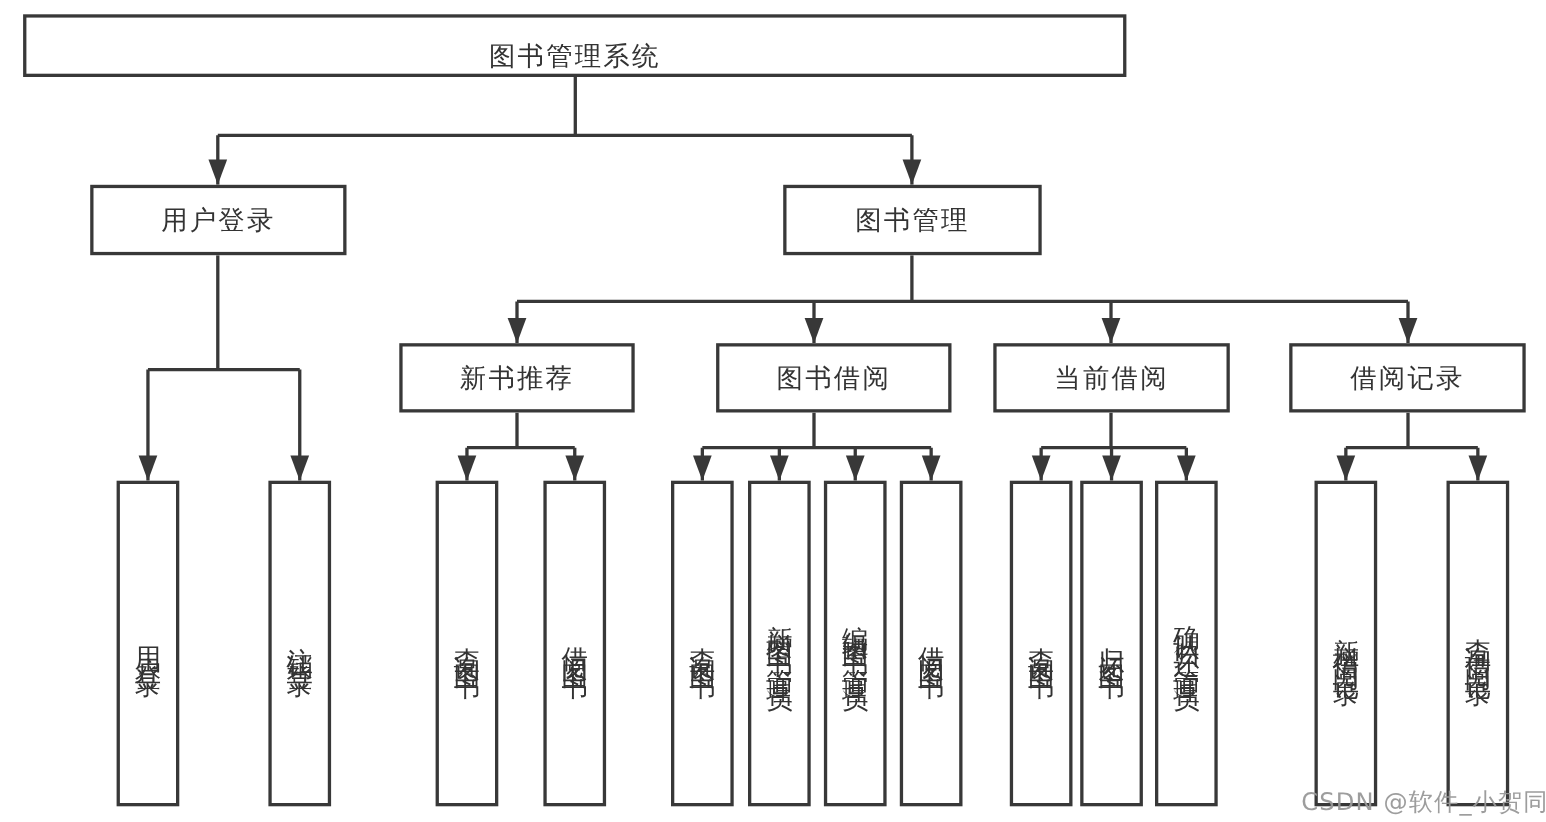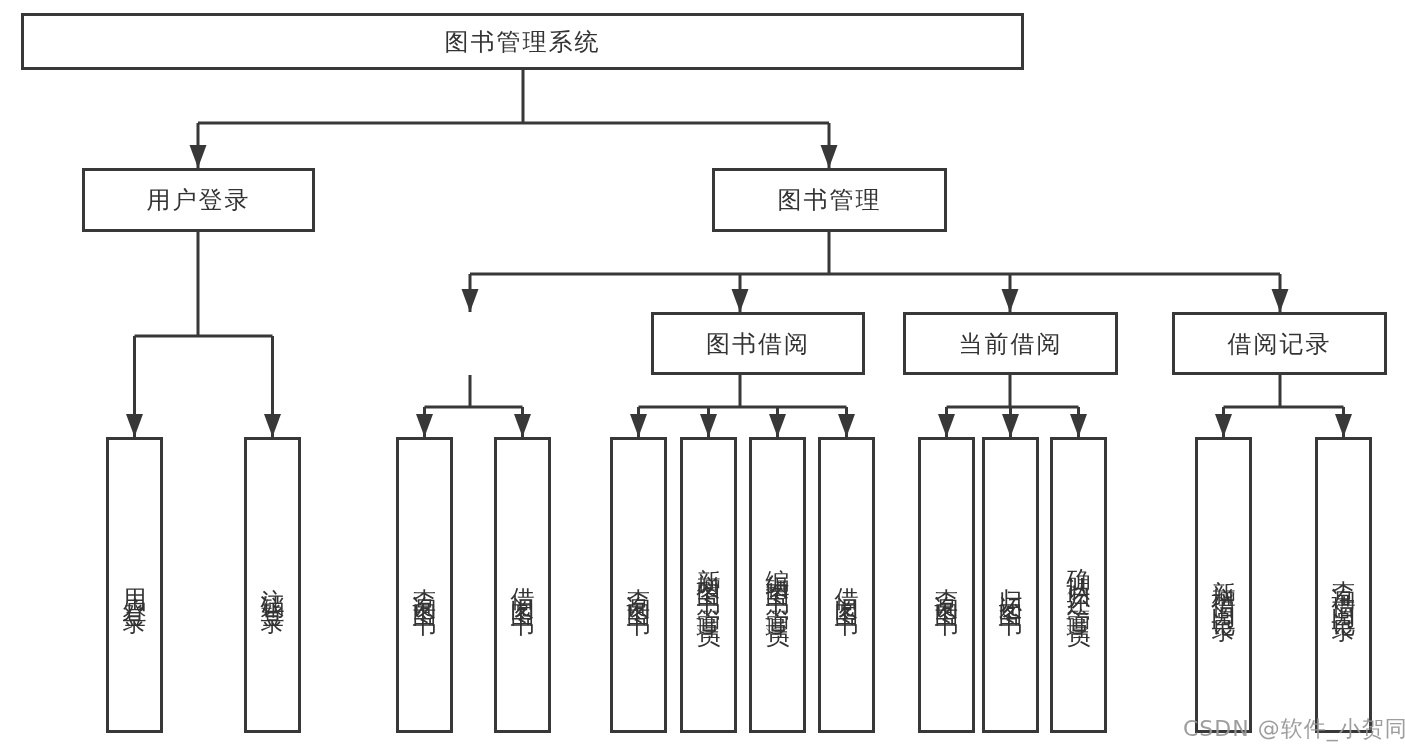--- a/index.html
+++ b/index.html
@@ -16,21 +16,21 @@
     display:flex;align-items:center;justify-content:center;
     color:#333333;
   }
   .hlabel{font-size:24px;letter-spacing:2px;white-space:nowrap;}
   .vlabel{
     writing-mode:vertical-rl;text-orientation:mixed;
     font-size:24px;line-height:1;letter-spacing:8px;
     white-space:nowrap;
   }
   
-  .n-root{left:21px;top:13px;width:1003px;height:57px;}
+  .n-root{left:21px;top:13px;width:1003px;height:57px;align-items:flex-end;}
   
   .n-l1a{left:82px;top:168px;width:233px;height:64px;}
   .n-l1b{left:712px;top:168px;width:235px;height:64px;}
   
   .n-l2{top:312px;height:63px;}
   .n-l2a{left:363px;width:214px;}
   .n-l2b{left:633px;width:214px;margin-left:18px;}
   .n-l2c{left:903px;width:215px;}
   .n-l2d{left:1172px;width:215px;}
   
@@ -95,20 +95,23 @@
     <span class="hlabel">图书管理系统</span>
   </div>
 
   <div class="node n-l1a">
     <span class="hlabel">用户登录</span>
   </div>
   <div class="node n-l1b">
     <span class="hlabel">图书管理</span>
   </div>
 
+  <div class="node n-l2 n-l2a">
+    <span class="hlabel">新书推荐</span>
+  </div>
   <div class="node n-l2 n-l2b">
     <span class="hlabel">图书借阅</span>
   </div>
   <div class="node n-l2 n-l2c">
     <span class="hlabel">当前借阅</span>
   </div>
   <div class="node n-l2 n-l2d">
     <span class="hlabel">借阅记录</span>
   </div>
 

